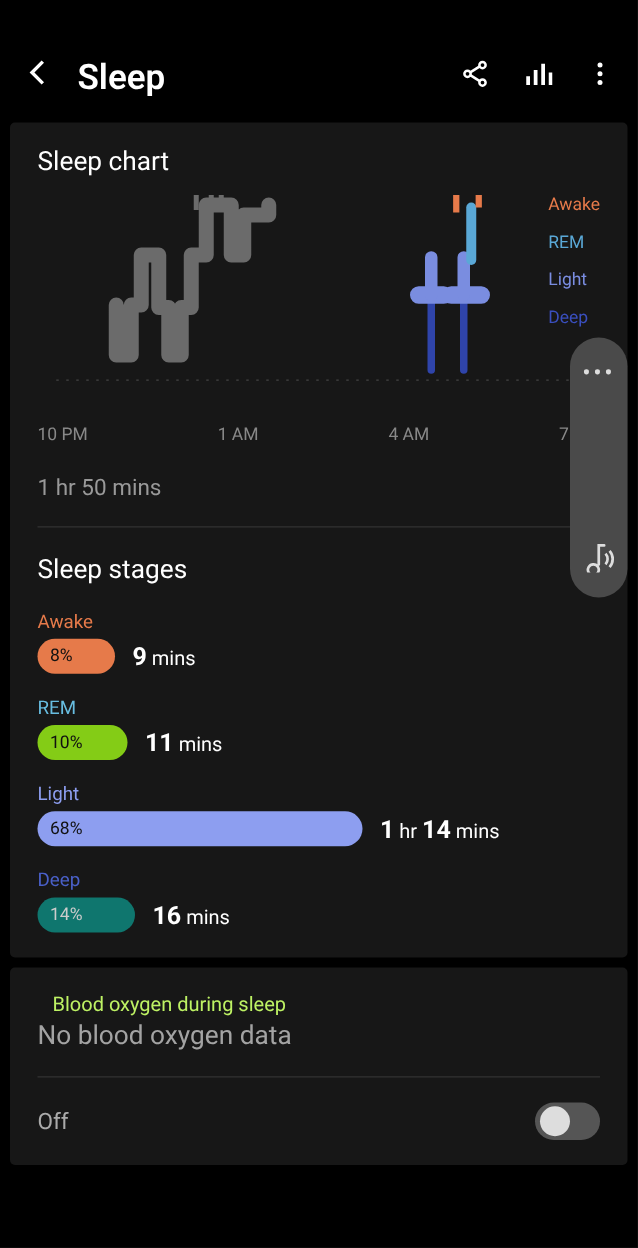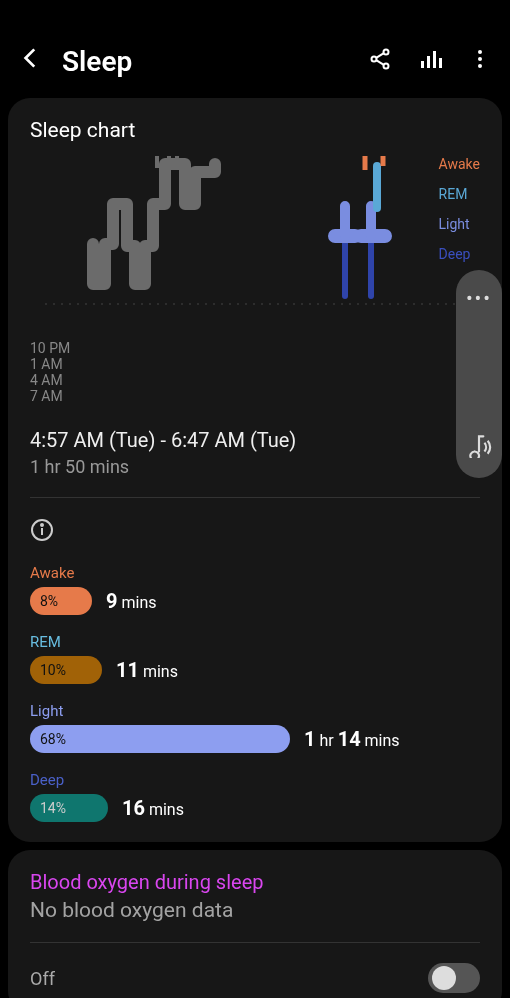--- a/index.html
+++ b/index.html
@@ -18,55 +18,55 @@
       padding: 8px 18px;
       height: 66px;
       margin-top: 28px;
     }
     .back-icon { font-size: 28px; margin-right: 18px; }
     .title { font-size: 28px; font-weight: 600; flex: 1; }
     .header-icons { display: flex; gap: 26px; align-items: center; }
     .header-icons svg { width: 24px; height: 24px; }
     .card {
       background: #171717;
-      border-radius: 22px;
+      border-radius: 4px;
       margin: 4px 8px 8px 8px;
       padding: 20px 22px;
     }
     .section-title { font-size: 21px; font-weight: 400; margin-bottom: 12px; }
     .chart-area { position: relative; height: 180px; margin-top: 8px; }
     .chart-svg { width: 100%; height: 160px; }
     .legend { position: absolute; right: 0; top: 2px; font-size: 14px; }
     .legend div { margin-bottom: 14px; }
     .lg-awake { color: #e67a4a; }
     .lg-rem { color: #5aa8d6; }
     .lg-light { color: #7a8de0; }
     .lg-deep { color: #3a4fbf; }
-    .x-axis { display: flex; justify-content: space-between; color: #888; font-size: 14px; padding: 6px 0 0 0; flex-direction: column; }
+    .x-axis { display: flex; justify-content: space-between; color: #888; font-size: 14px; padding: 6px 0 0 0; }
     .summary { margin-top: 24px; }
     .summary-range { font-size: 20px; font-weight: 400; color: #eee; }
     .summary-dur { font-size: 18px; color: #999; margin-top: 4px; }
     .divider { height: 1px; background: #333; margin: 20px 0; }
     .stages-header { display: flex; align-items: center; justify-content: space-between; }
     .info-icon svg { width: 24px; height: 24px; }
     .stage { margin-top: 18px; }
     .stage-label { font-size: 15px; margin-bottom: 5px; }
     .st-awake { color: #e67a4a; }
     .st-rem { color: #68bde0; }
     .st-light { color: #8d9ef0; }
     .st-deep { color: #4a60c8; }
     .stage-row { display: flex; align-items: center; gap: 14px; }
     .bar { height: 28px; border-radius: 14px; display: flex; align-items: center; padding-left: 10px; font-size: 14px; color: #111; }
     .bar-awake { background: #e67a4a; width: 62px; }
-    .bar-rem { background: #a16207; width: 72px; }
+    .bar-rem { background: #84cc16; width: 72px; }
     .bar-light { background: #8d9ef0; width: 260px; }
     .bar-deep { background: #0f766e; width: 78px; color: #ccc; }
     .dur { font-size: 16px; }
     .dur strong { font-size: 20px; font-weight: 700; }
-    .sub-label { color: #d946ef; font-size: 20px; margin-bottom: 4px; }
+    .sub-label { color: #bef264; font-size: 16px; margin-bottom: 4px; margin-left: 12px; }
     .no-data { font-size: 21px; color: #a3a3a3; }
     .toggle-row { display: flex; justify-content: space-between; align-items: center; }
     .toggle { width: 52px; height: 30px; background: #555; border-radius: 15px; position: relative; }
     .toggle-knob { width: 24px; height: 24px; background: #ddd; border-radius: 12px; position: absolute; top: 3px; left: 4px; }
     .float-panel {
       position: absolute;
       right: 8px;
       top: 270px;
       width: 46px;
       height: 208px;
@@ -151,27 +151,27 @@
     </div>
   </div>
   <div class="x-axis">
     <span>10 PM</span>
     <span>1 AM</span>
     <span>4 AM</span>
     <span>7 AM</span>
   </div>
 
   <div class="summary">
-    <div class="summary-range">4:57 AM (Tue) - 6:47 AM (Tue)</div>
     <div class="summary-dur">1 hr 50 mins</div>
   </div>
 
   <div class="divider"></div>
 
   <div class="stages-header">
+    <div class="section-title" style="margin-bottom:0">Sleep stages</div>
     <div class="info-icon">
       <svg viewBox="0 0 24 24" fill="none" stroke="#ccc" stroke-width="2">
         <circle cx="12" cy="12" r="10"></circle>
           <line x1="12" y1="10" x2="12" y2="17"></line>
           <circle cx="12" cy="7" r="1" fill="#ccc"></circle>
       </svg>
     </div>
   </div>
 
   <div class="stage">

